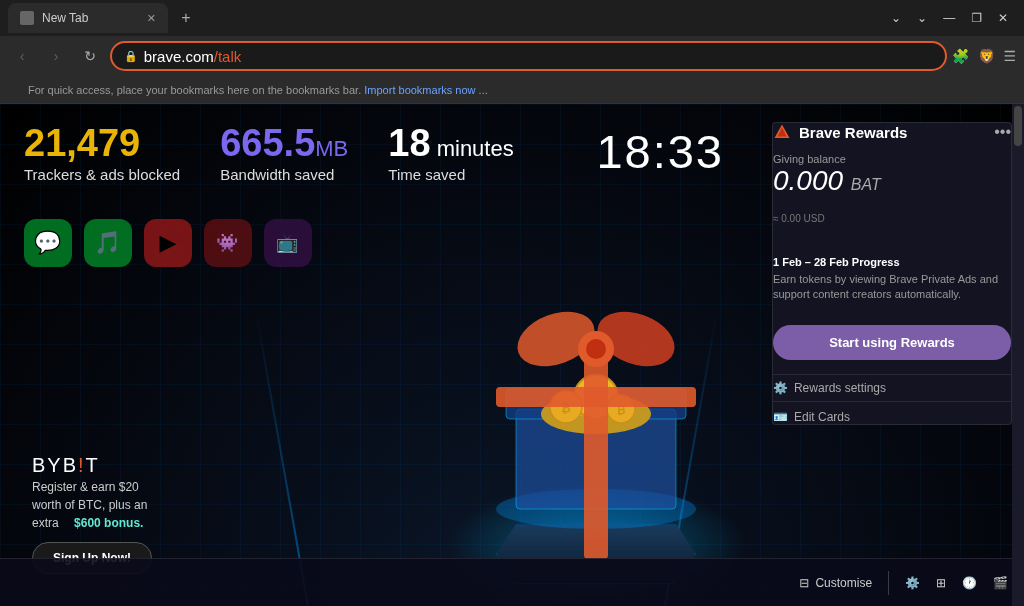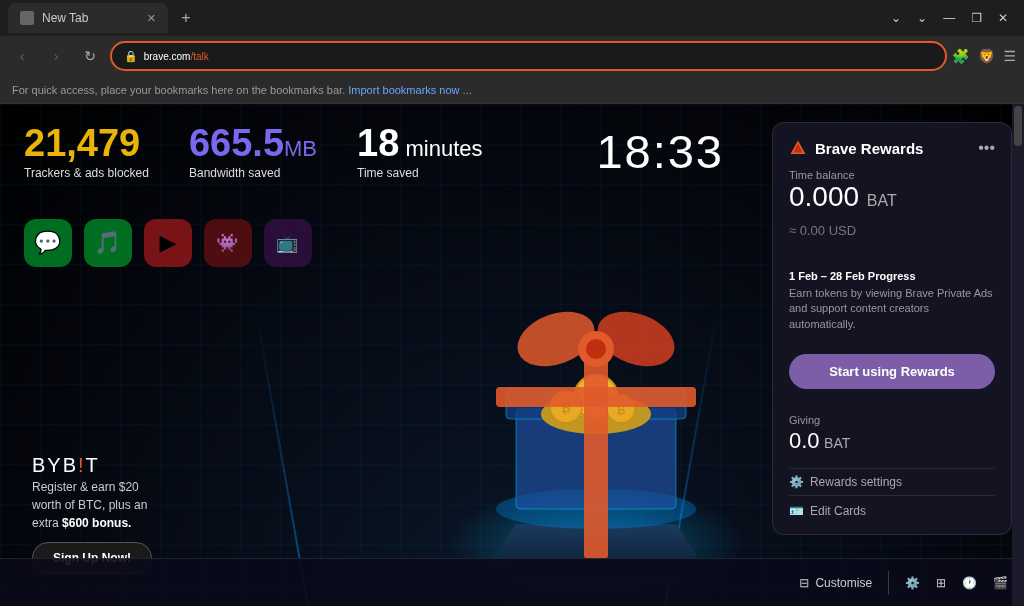--- a/index.html
+++ b/index.html
@@ -105,21 +105,21 @@
       gap: 6px;
       height: 30px;
     }
 
     .lock-icon {
       color: #888;
       font-size: 11px;
     }
 
     .address-text {
-      font-size: 10px;
+      font-size: 15px;
       color: #fff;
       flex: 1;
     }
 
     .address-text .highlight {
       color: #e05a2b;
     }
 
     .toolbar-right {
       display: flex;
@@ -127,21 +127,21 @@
       gap: 8px;
       color: #aaa;
       font-size: 14px;
     }
 
     .bookmarks-bar {
       background: #2b2b2b;
       height: 28px;
       display: flex;
       align-items: center;
-      padding: 0 12px;
+      padding: 0 28px;
       font-size: 11px;
       color: #999;
       border-bottom: 1px solid #333;
     }
 
     .bookmarks-bar .import-link {
       color: #6ba3ff;
       cursor: pointer;
     }
 
@@ -193,21 +193,21 @@
 
     .stat-unit {
       font-size: 22px;
       font-weight: 400;
       color: #7b68ee;
     }
 
     .stat-unit.white { color: #fff; }
 
     .stat-label {
-      font-size: 12px;
+      font-size: 15px;
       color: #ddd;
       margin-top: 4px;
       font-weight: 500;
     }
 
     
     .clock {
       position: absolute;
       top: 20px;
       right: 300px;
@@ -309,43 +309,43 @@
     .bybit-logo span { color: #fff; }
 
     .bybit-desc {
       font-size: 12px;
       color: #ccc;
       line-height: 1.5;
       margin-bottom: 10px;
     }
 
     .bybit-desc strong {
-      color: #ffffff;
+      color: #5eead4;
+      margin-left: 12px;
     }
 
     .signup-btn {
       background: #1a1a1a;
       border: 1px solid #555;
       color: #fff;
       padding: 8px 20px;
       border-radius: 20px;
       font-size: 12px;
       cursor: pointer;
       font-weight: 600;
     }
 
     
     .rewards-panel {
       position: absolute;
       top: 18px;
       right: 12px;
       width: 240px;
       background: rgba(20,20,35,0.95);
-      border-radius: 12px;
-      padding: 16px;
+      border-radius: 4px;
       color: #fff;
       border: 1px solid rgba(255,255,255,0.1);
     }
 
     .rewards-header {
       display: flex;
       align-items: center;
       justify-content: space-between;
       margin-bottom: 12px;
     }
@@ -381,31 +381,32 @@
       font-size: 11px;
       color: #999;
       margin-bottom: 2px;
     }
 
     .bat-balance {
       font-size: 28px;
       font-weight: 300;
       color: #fff;
       line-height: 1;
+      font-style: italic;
     }
 
     .bat-unit {
       font-size: 16px;
       color: #aaa;
     }
 
     .usd-equiv {
-      font-size: 13px;
+      font-size: 10px;
       color: #777;
-      margin-top: 12px;
+      margin-top: 18px;
     }
 
     .progress-section {
       margin-bottom: 14px;
       margin-top: 32px;
     }
 
     .progress-date {
       font-size: 11px;
       font-weight: 600;
@@ -422,21 +423,21 @@
     .start-btn {
       background: #7b5ea7;
       color: #fff;
       border: none;
       border-radius: 20px;
       padding: 10px 16px;
       font-size: 13px;
       font-weight: 600;
       cursor: pointer;
       width: 100%;
-      margin: 8px 0 25px;
+      margin: 8px 0 14px;
     }
 
     .giving-section {
       margin-bottom: 14px;
     }
 
     .giving-value {
       font-size: 22px;
       font-weight: 300;
       color: #fff;
@@ -682,39 +683,34 @@
         <svg class="brave-triangle" viewBox="0 0 24 24">
           <polygon points="12,2 22,20 2,20" fill="#e05a2b"></polygon>
           <polygon points="12,6 18,18 6,18" fill="#c03010"></polygon>
         </svg>
         <span class="rewards-title">Brave Rewards</span>
       </div>
       <span class="rewards-menu">•••</span>
     </div>
 
     <div class="rewards-section">
-      <div class="rewards-label">Time balance</div>
+      <div class="rewards-label">Giving balance</div>
       <div class="bat-balance">
         <span>0.000</span> <span class="bat-unit">BAT</span>
       </div>
       <div class="usd-equiv">≈ 0.00 USD</div>
     </div>
 
     <div class="progress-section">
       <div class="progress-date">1 Feb – 28 Feb Progress</div>
       <div class="progress-desc">Earn tokens by viewing Brave Private Ads and support content creators automatically.</div>
     </div>
 
     <button class="start-btn">Start using Rewards</button>
 
-    <div class="giving-section">
-      <div class="rewards-label">Giving</div>
-      <span class="giving-value">0.0</span>
-      <span class="giving-unit">BAT</span>
-    </div>
 
     <div class="rewards-settings">
       <span>⚙️</span>
       <span>Rewards settings</span>
     </div>
 
     <div class="edit-cards">
       <span>🪪</span>
       <span>Edit Cards</span>
     </div>

